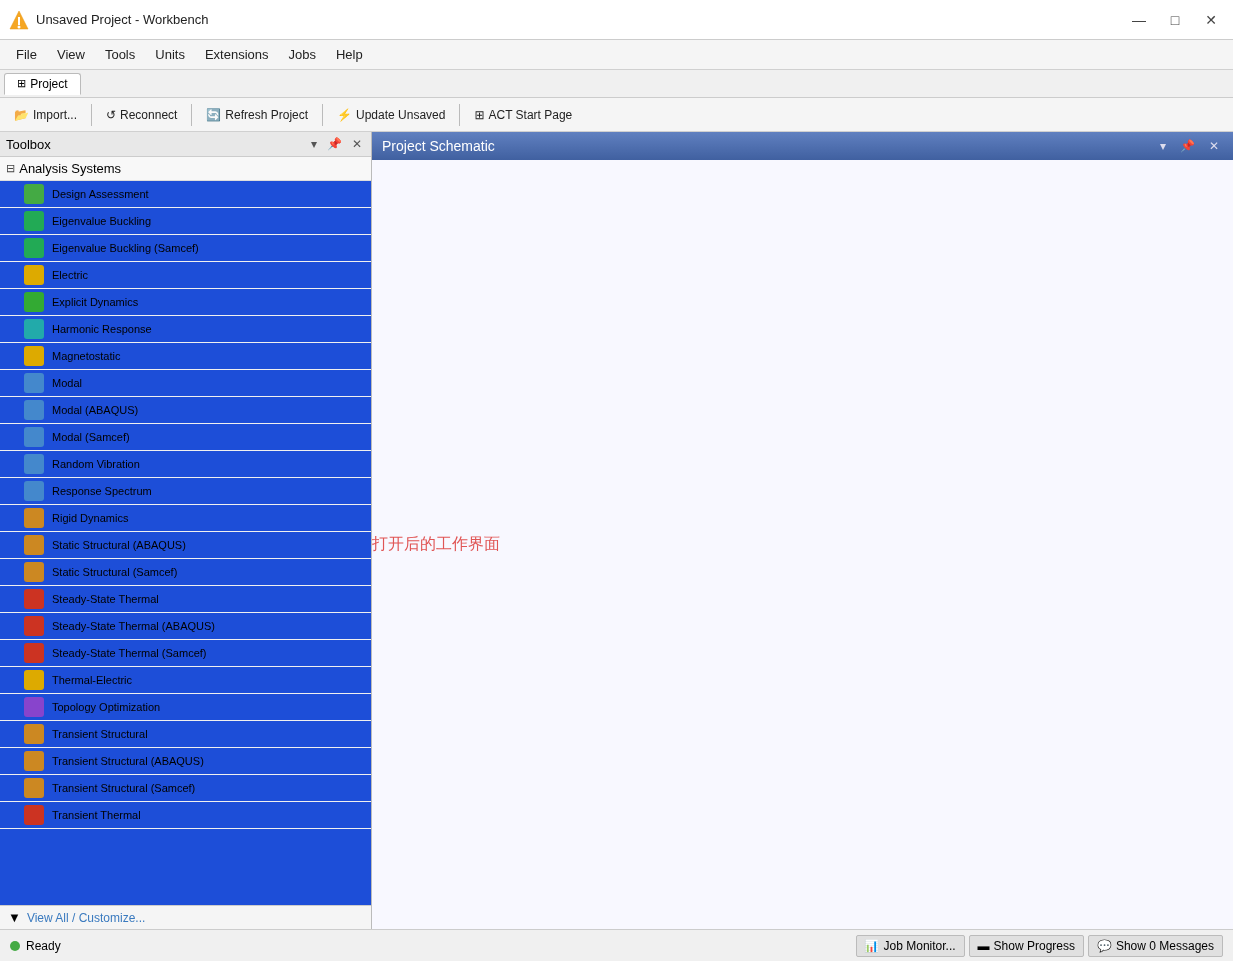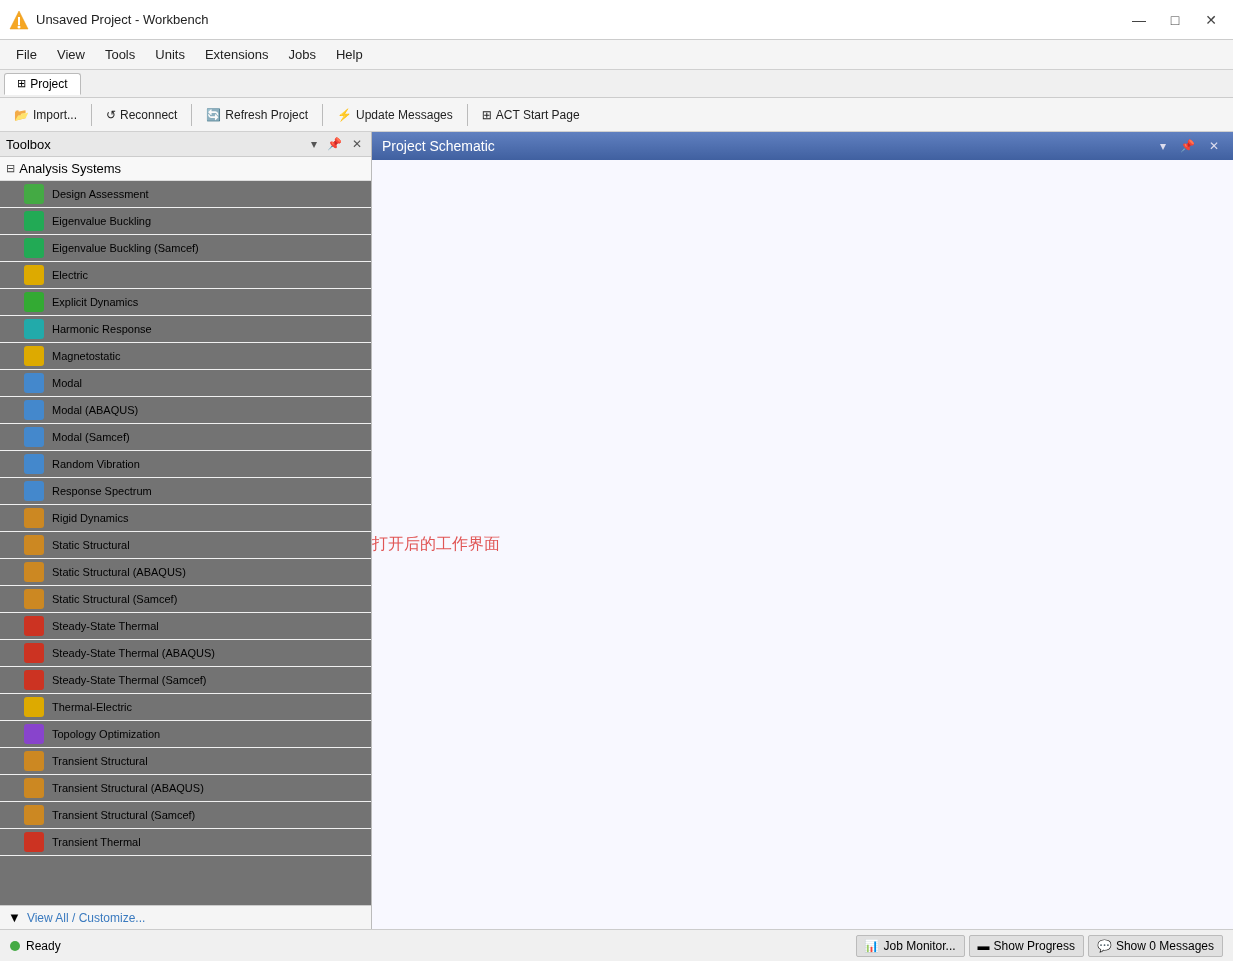--- a/index.html
+++ b/index.html
@@ -53,21 +53,21 @@
       background: none; border: none; border-radius: 2px;
     }
     .tb-separator { width: 1px; height: 22px; background: #bbb; margin: 0 4px; }
 
     
     #main { display: flex; height: calc(961px - 40px - 30px - 28px - 34px - 32px); }
 
     
     #toolbox {
       width: 372px; min-width: 372px; display: flex; flex-direction: column;
-      border-right: 1px solid #bbb; background: #737373;
+      border-right: 1px solid #bbb; background: #1d4ed8;
     }
     #toolbox-header {
       display: flex; align-items: center; justify-content: space-between;
       background: #e8e8e8; padding: 4px 6px; border-bottom: 1px solid #ccc;
       font-size: 13px; font-weight: 500;
     }
     #toolbox-header-left { display: flex; align-items: center; gap: 4px; }
     #toolbox-header-controls { display: flex; gap: 4px; align-items: center; }
     .hdr-btn { cursor: pointer; font-size: 12px; color: #555; padding: 1px 3px; }
 
@@ -191,21 +191,21 @@
       <span>Reconnect</span>
     </button>
     <div class="tb-separator"></div>
     <button class="tb-btn">
       <span>🔄</span>
       <span>Refresh Project</span>
     </button>
     <div class="tb-separator"></div>
     <button class="tb-btn">
       <span>⚡</span>
-      <span>Update Messages</span>
+      <span>Update Unsaved</span>
     </button>
     <div class="tb-separator"></div>
     <button class="tb-btn">
       <span>⊞</span>
       <span>ACT Start Page</span>
     </button>
   </div>
 
 <div id="main">
 
@@ -270,24 +270,20 @@
           <div class="item-icon" style="background: rgb(68, 136, 204); width: 20px; height: 20px; border-radius: 3px; flex-shrink: 0;"></div>
           <span>Random Vibration</span>
         </div>
         <div class="toolbox-item">
           <div class="item-icon" style="background: rgb(68, 136, 204); width: 20px; height: 20px; border-radius: 3px; flex-shrink: 0;"></div>
           <span>Response Spectrum</span>
         </div>
         <div class="toolbox-item">
           <div class="item-icon" style="background: rgb(204, 136, 34); width: 20px; height: 20px; border-radius: 3px; flex-shrink: 0;"></div>
           <span>Rigid Dynamics</span>
-        </div>
-        <div class="toolbox-item">
-          <div class="item-icon" style="background: rgb(204, 136, 34); width: 20px; height: 20px; border-radius: 3px; flex-shrink: 0;"></div>
-          <span>Static Structural</span>
         </div>
         <div class="toolbox-item">
           <div class="item-icon" style="background: rgb(204, 136, 34); width: 20px; height: 20px; border-radius: 3px; flex-shrink: 0;"></div>
           <span>Static Structural (ABAQUS)</span>
         </div>
         <div class="toolbox-item">
           <div class="item-icon" style="background: rgb(204, 136, 34); width: 20px; height: 20px; border-radius: 3px; flex-shrink: 0;"></div>
           <span>Static Structural (Samcef)</span>
         </div>
         <div class="toolbox-item">

